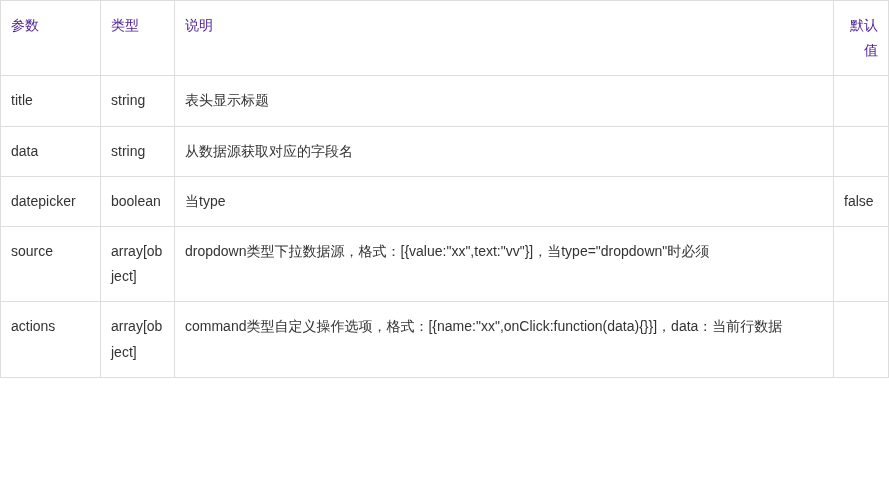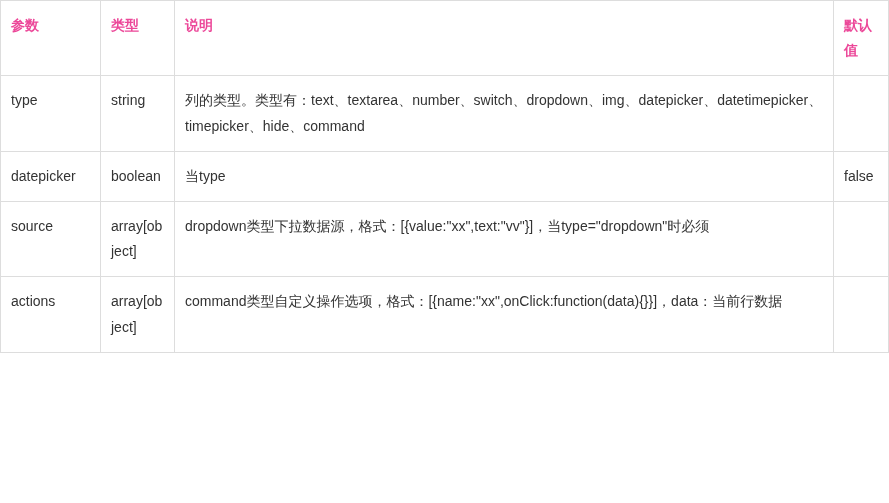--- a/index.html
+++ b/index.html
@@ -18,45 +18,51 @@
   }
   th, td {
     border: 1px solid #ddd;
     padding: 12px 10px;
     text-align: left;
     vertical-align: top;
     line-height: 1.8;
     word-wrap: break-word;
   }
   th {
-    font-weight: bold;
-    color: #ec4899;
+    font-weight: normal;
+    color: #4c1d95;
   }
   .col-param { width: 100px; }
   .col-type  { width: 74px; }
   .col-desc  { width: auto; }
-  .col-def   { width: 55px; }
+  .col-def   { width: 55px; text-align: right; }
 </style>
 </head>
 <body>
 
 <table>
   <thead>
     <tr>
       <th class="col-param">参数</th>
       <th class="col-type">类型</th>
       <th class="col-desc">说明</th>
       <th class="col-def">默认值</th>
     </tr>
   </thead>
   <tbody>
     <tr>
-      <td>type</td>
+      <td>title</td>
       <td>string</td>
-      <td>列的类型。类型有：text、textarea、number、switch、dropdown、img、datepicker、datetimepicker、timepicker、hide、command</td>
+      <td>表头显示标题</td>
+      <td></td>
+    </tr>
+    <tr>
+      <td>data</td>
+      <td>string</td>
+      <td>从数据源获取对应的字段名</td>
       <td></td>
     </tr>
     <tr>
       <td>datepicker</td>
       <td>boolean</td>
       <td>当type</td>
       <td>false</td>
     </tr>
     <tr>
       <td>source</td>

